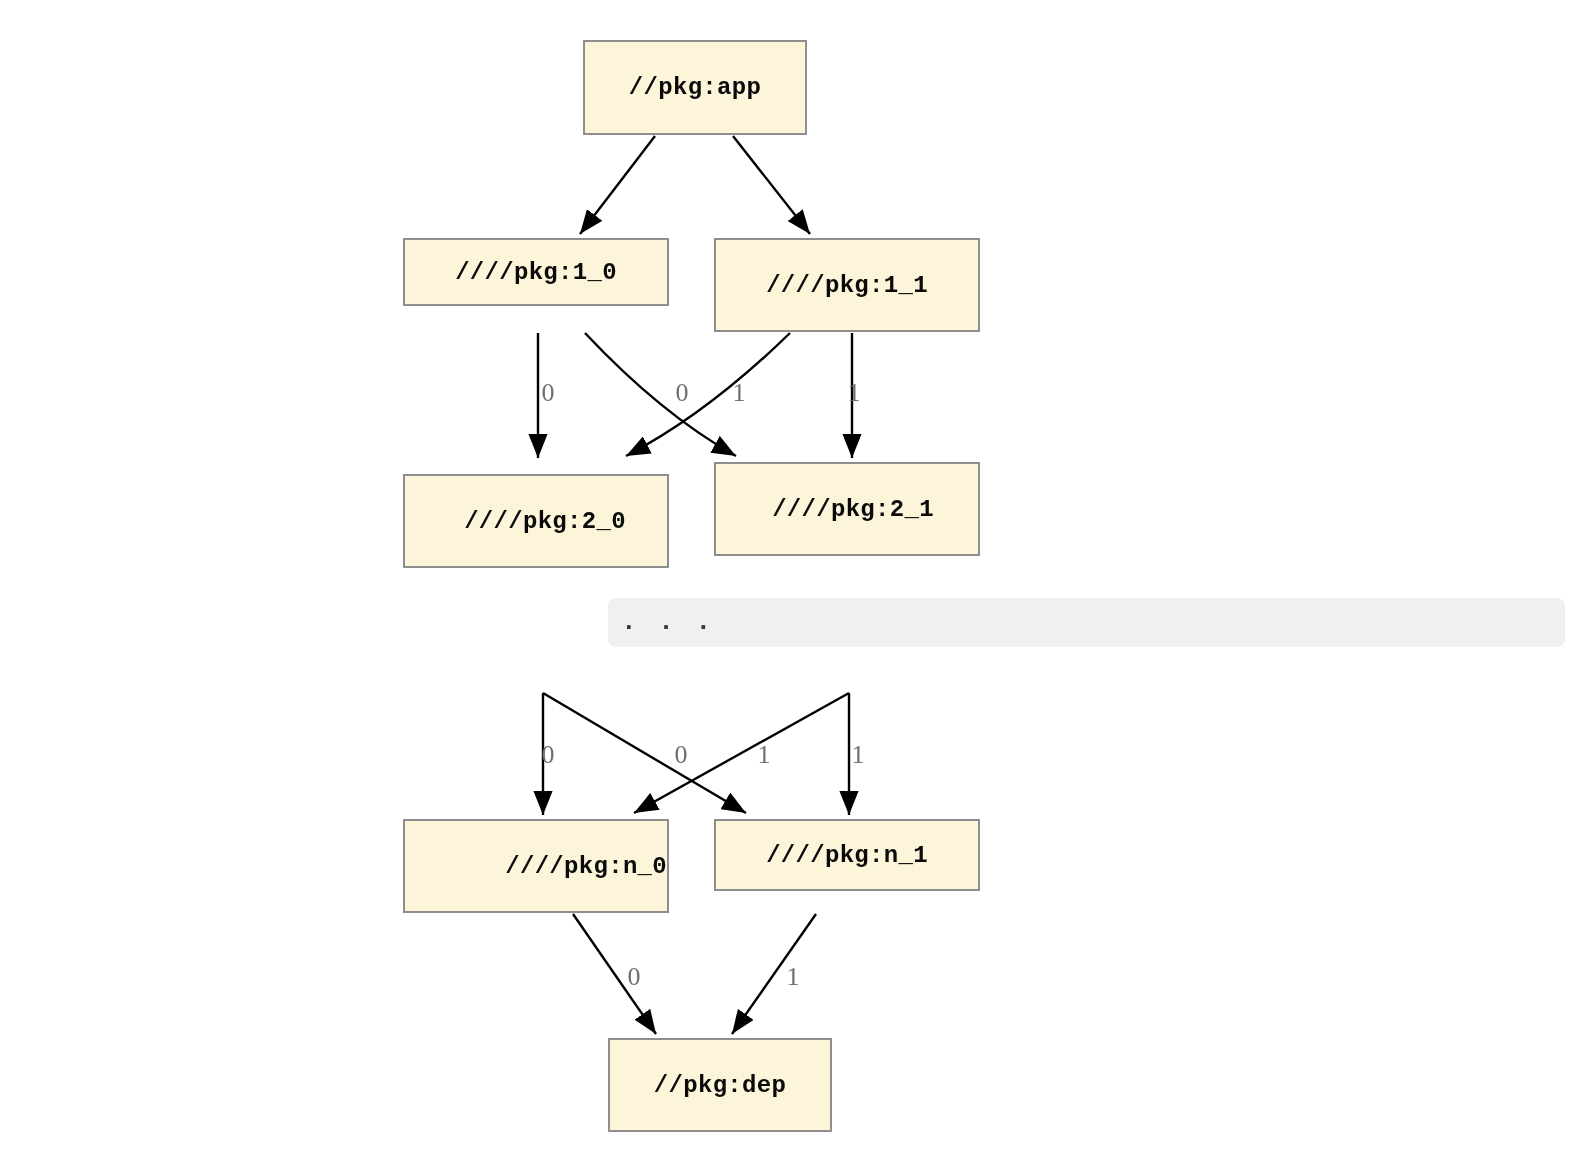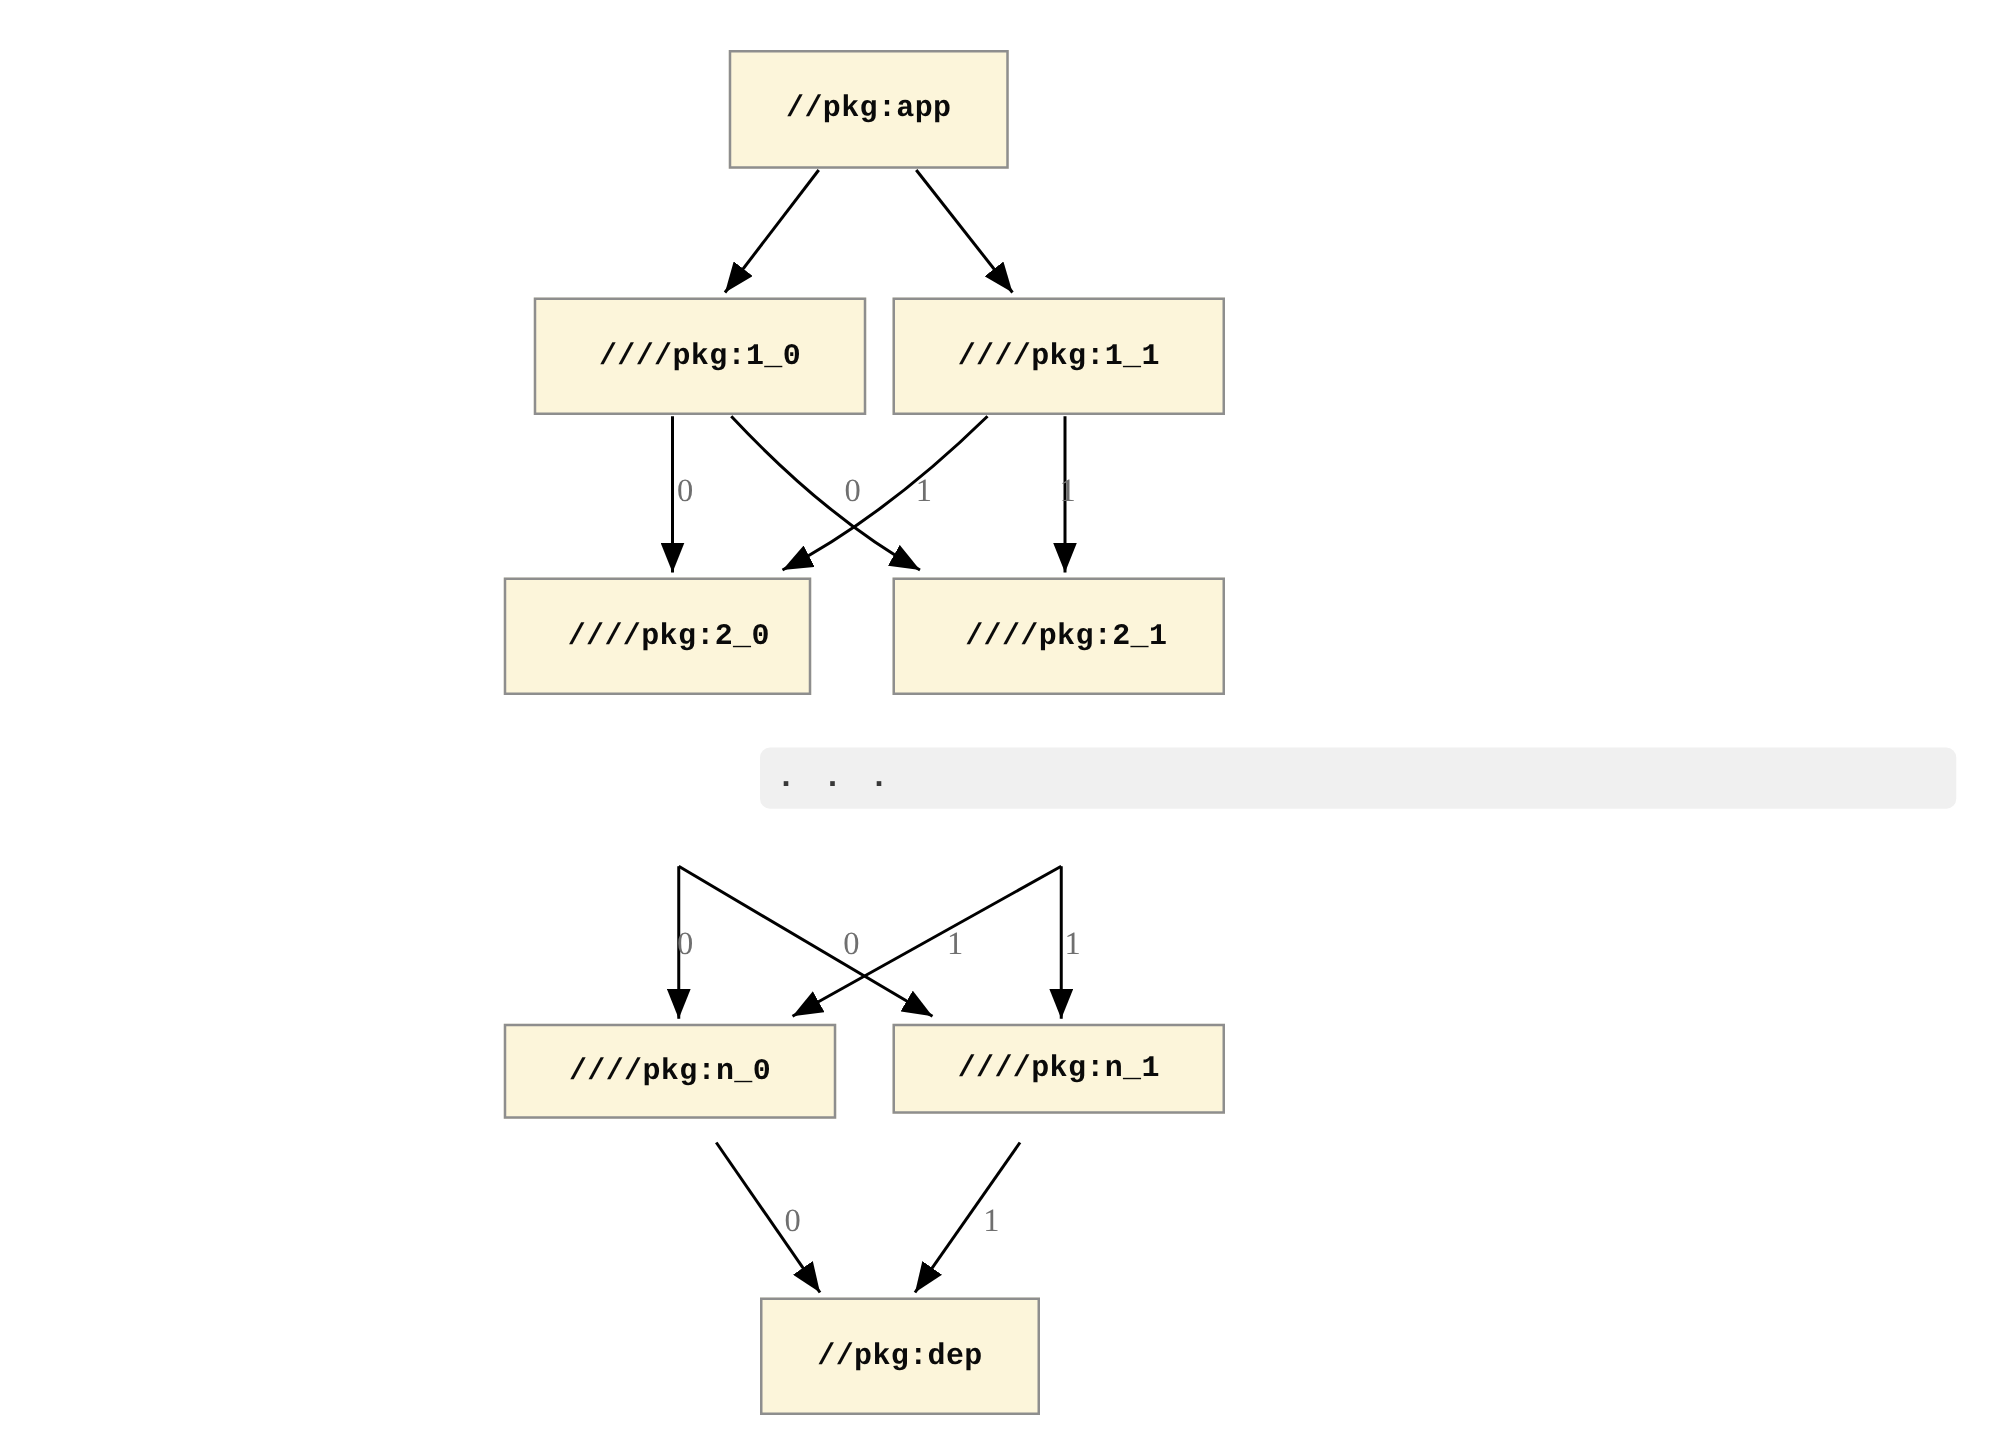--- a/index.html
+++ b/index.html
@@ -39,25 +39,25 @@
     display: flex;
     align-items: center;
     justify-content: center;
     font-weight: bold;
     font-size: 24px;
     letter-spacing: 0.3px;
     color: #0a0a0a;
     white-space: nowrap;
   }
   .node-app  { left: 583px; top: 40px;  width: 224px; height: 95px; }
-  .node-1_0  { left: 403px; top: 238px; width: 266px; height: 94px; margin-left: 24px; }
+  .node-1_0  { left: 403px; top: 238px; width: 266px; height: 68px; }
   .node-1_1  { left: 714px; top: 238px; width: 266px; height: 94px; }
-  .node-2_0  { left: 403px; top: 462px; width: 246px; height: 94px; padding-left: 18px; }
+  .node-2_0  { left: 403px; top: 474px; width: 266px; height: 94px; padding-left: 18px; }
   .node-2_1  { left: 714px; top: 462px; width: 266px; height: 94px; padding-left: 12px; }
-  .node-n_0  { left: 403px; top: 819px; width: 266px; height: 76px; }
+  .node-n_0  { left: 403px; top: 819px; width: 266px; height: 94px; justify-content: flex-end; }
   .node-n_1  { left: 714px; top: 819px; width: 266px; height: 72px; }
   .node-dep  { left: 580px; top: 1038px; width: 224px; height: 94px; margin-left: 28px; }
   .ellipsis-band {
     position: absolute;
     left: 608px;
     top: 598px;
     width: 957px;
     height: 49px;
     background: #F0F0F0;
     border-radius: 8px;

